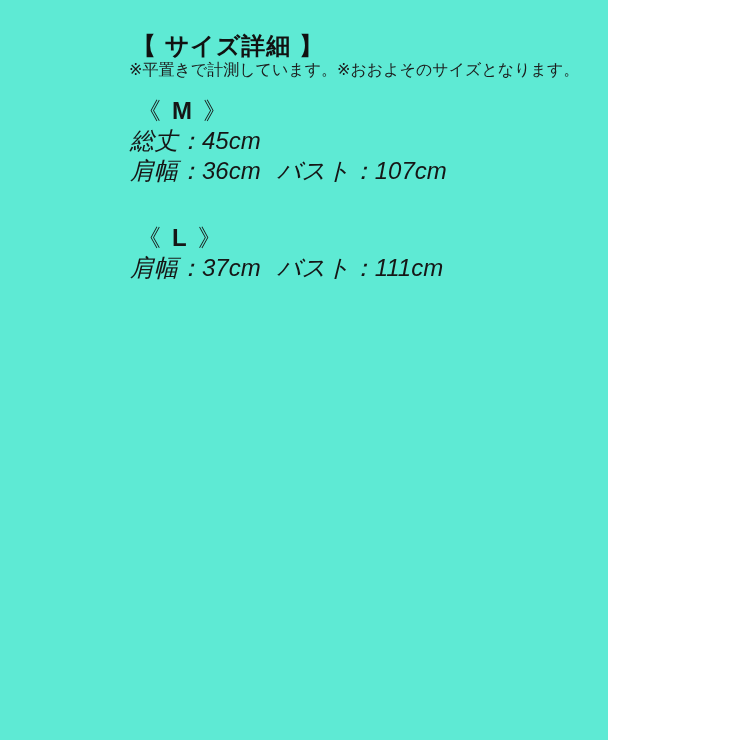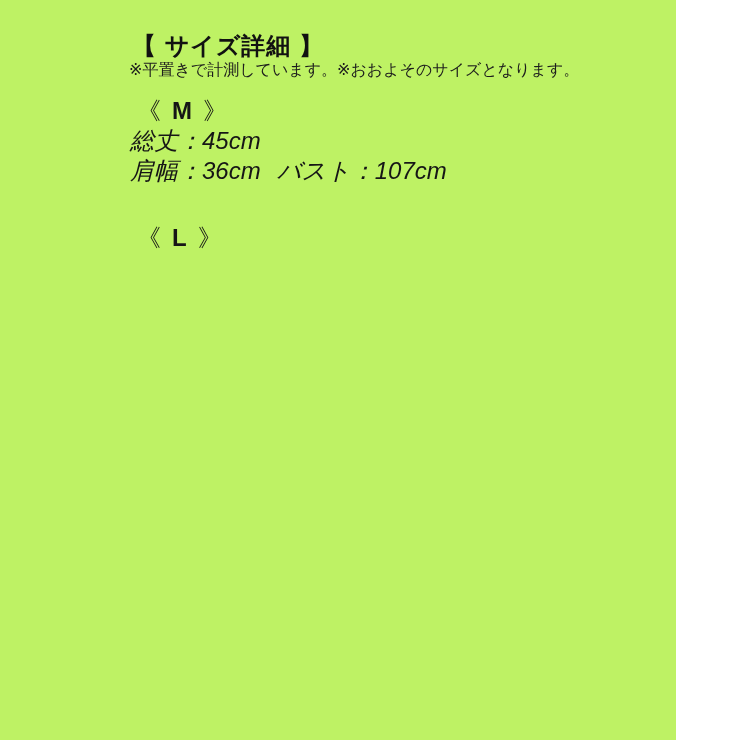--- a/index.html
+++ b/index.html
@@ -9,23 +9,23 @@
   }
   body {
     width: 740px;
     height: 740px;
     overflow: hidden;
     font-family: "Liberation Sans", "DejaVu Sans", sans-serif;
     color: #1a1a1a;
   }
   .page {
     position: relative;
-    width: 676px;
+    width: 608px;
     height: 740px;
-    background: #bef264;
+    background: #5eead4;
   }
   .title {
     position: absolute;
     left: 132px;
     top: 31px;
     margin: 0;
     font-size: 24px;
     line-height: 30px;
     font-weight: 700;
     color: #111111;
@@ -89,15 +89,18 @@
     </div>
     <div class="row">
       <span class="cell c1">肩幅：36cm</span><span class="cell">バスト：107cm</span>
     </div>
   </section>
 
   <section class="size-section section-l">
     <div class="size-heading">
       <span class="bracket">《</span><span class="size-letter">L</span><span class="bracket">》</span>
     </div>
+    <div class="row">
+      <span class="cell c1">肩幅：37cm</span><span class="cell">バスト：111cm</span>
+    </div>
   </section>
 
 </div>
 
 </body></html>

